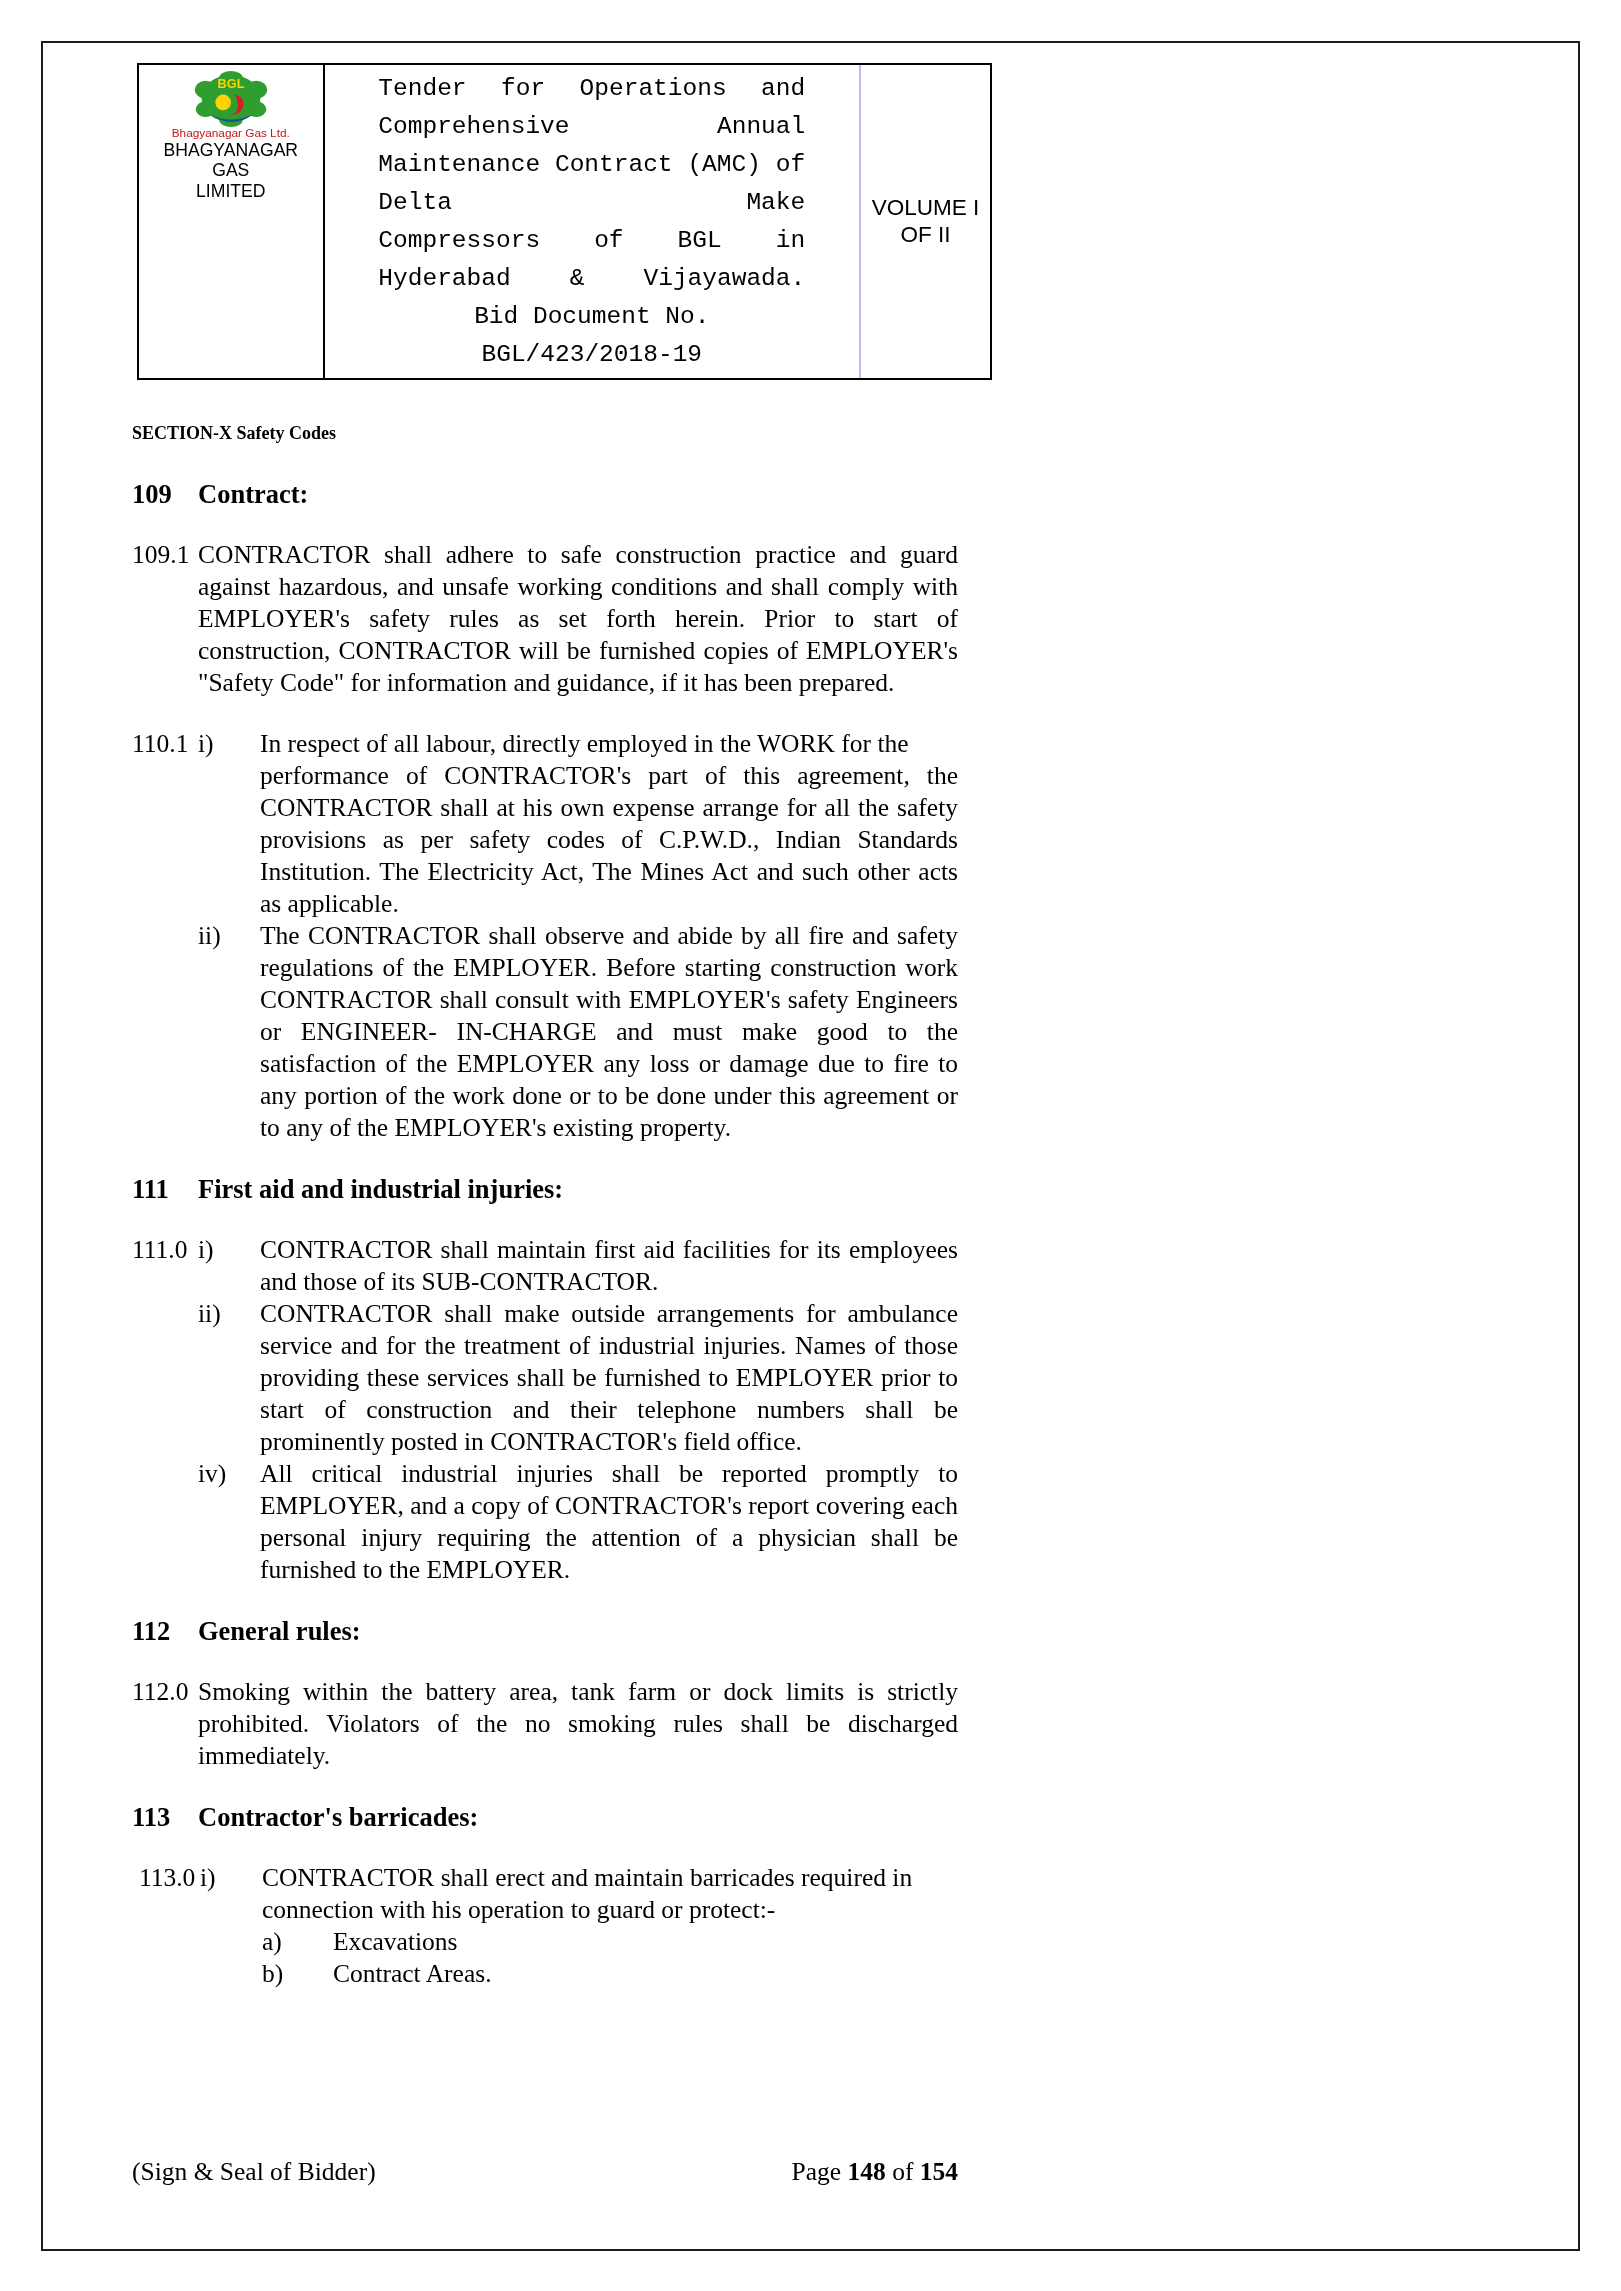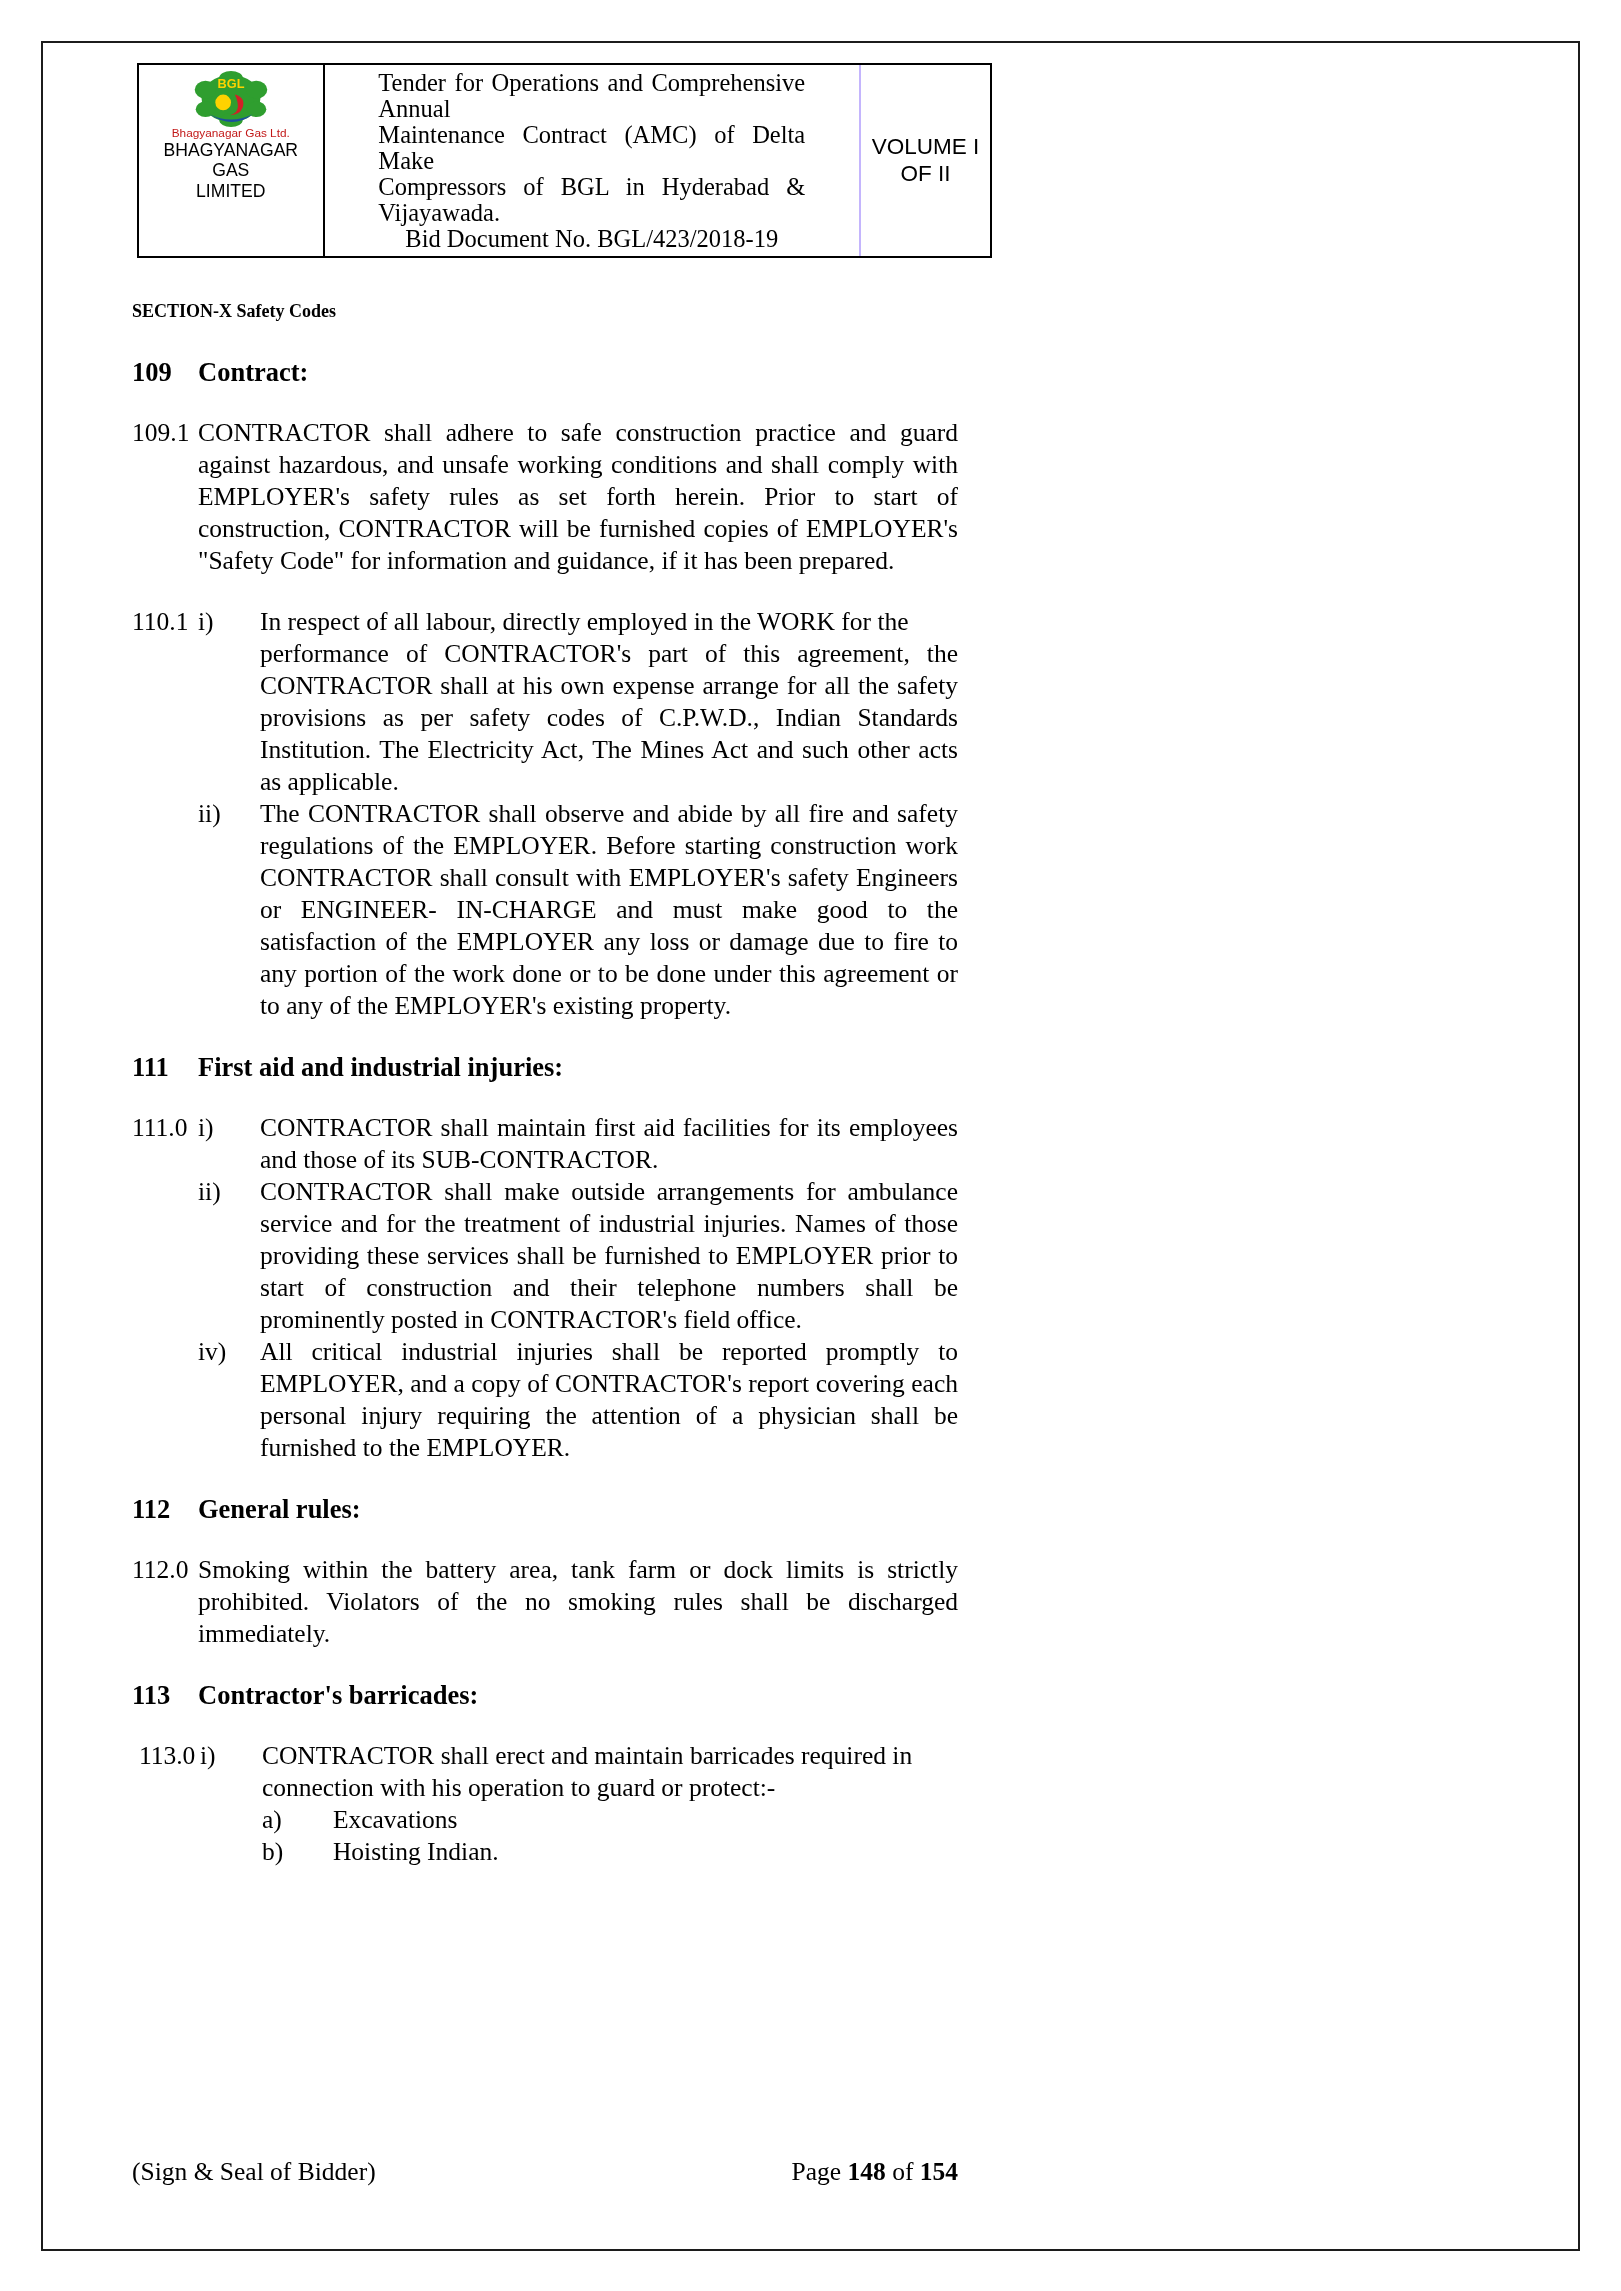--- a/index.html
+++ b/index.html
@@ -10,22 +10,22 @@
   .frame { position:absolute; left:41px; top:41px; right:41px; bottom:41px; border:2px solid #1c1c1c; }
   .content { position:absolute; left:132px; top:63px; width:826px; font-size:25.5px; line-height:32px; }
 
   
   .header-table { display:flex; border:2px solid #000; width:851px; background:#fff; margin-left:4.9px;gap:40px; }
   .logo-cell { width:176px; border-right:2px solid #000; padding:4.9px 3.9px 2.9px; text-align:center;
                font-family:"Liberation Sans", sans-serif; }
   .logo-svg { display:block; margin:0 auto; }
   .logo-caption { font-size:11.8px; color:#c21818; line-height:12.7px; }
   .org-name { font-size:17.6px; line-height:20.6px; color:#000; }
-  .title-cell { flex:1; padding:4.9px 13.7px 3.9px; font-family:Liberation Serif, serif;
-                font-size:24.5px; line-height:26px; color:#000; }
+  .title-cell { flex:1; padding:4.9px 13.7px 3.9px; font-family:Liberation Mono, monospace;
+                font-size:24.5px; line-height:38px; color:#000; }
   .title-line { text-align:justify; text-align-last:justify; }
   .bid-line { text-align:center; }
   .volume-cell { width:129px; border-left:2px solid #c4b5fd; display:flex; flex-direction:column;
                  align-items:center; justify-content:center; text-align:center;
                  font-family:"Liberation Sans", sans-serif; font-size:22.5px; line-height:27.4px; }
 
   
   .section-title { font-weight:bold; font-size:18px; margin:37px 0 29px; }
   .heading { font-weight:bold; font-size:26.5px; margin:0 0 29px; }
   .heading .num { display:inline-block; width:66px; }
@@ -161,21 +161,21 @@
         <div class="item">
           <span class="marker-col">i)</span>
           <div class="itext-col">
             <div class="itext">CONTRACTOR shall erect and maintain barricades required in connection with his operation to guard or protect:-</div>
             <div class="subitem">
               <span class="sub-marker">a)</span>
               <div class="subtext">Excavations</div>
             </div>
             <div class="subitem">
               <span class="sub-marker">b)</span>
-              <div class="subtext">Hoisting Indian.</div>
+              <div class="subtext">Contract Areas.</div>
             </div>
           </div>
         </div>
       </div>
     </div>
 
   </div>
 
   <div class="footer">
     <div>(Sign &amp; Seal of Bidder)</div>

